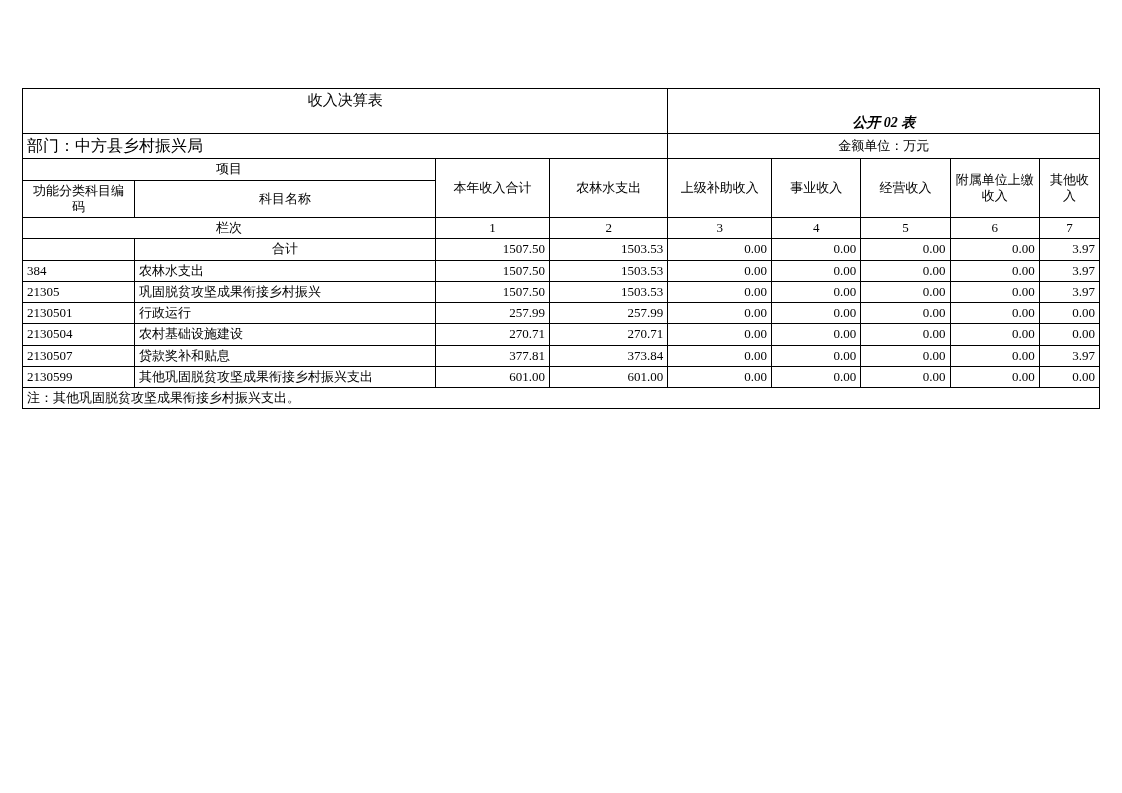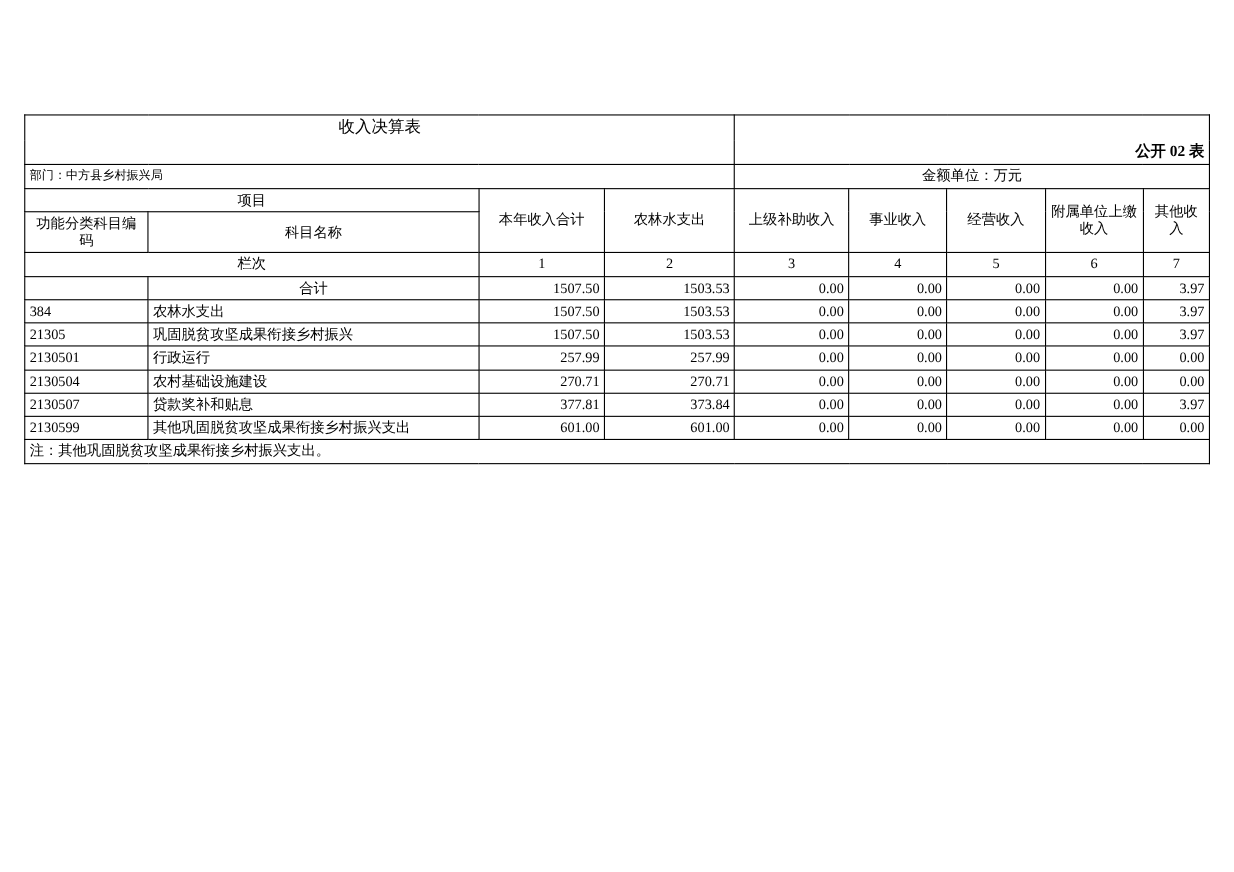--- a/index.html
+++ b/index.html
@@ -10,21 +10,21 @@
   body {
     width: 1122px;
     height: 793px;
     font-family: "Liberation Serif", "DejaVu Serif", serif;
     color: #000000;
     position: relative;
   }
   #page {
     position: absolute;
     left: 22px;
-    top: 104px;
+    top: 88px;
     width: 1078px;
   }
   table.fin {
     border-collapse: collapse;
     width: 1078px;
     table-layout: fixed;
     font-size: 13px;
   }
   table.fin td {
     border: 1px solid #000000;
@@ -43,31 +43,32 @@
   .title-cell-right {
     border-bottom: none !important;
     border-left: none !important;
   }
   .subhdr-left {
     text-align: left;
     padding-left: 6px;
     border-top: none !important;
   }
   .subhdr-right {
-    text-align: right;
+    text-align: center;
     padding-right: 6px;
     border-top: none !important;
     border-left: none !important;
     font-weight: bold;
     font-size: 14px;
+    font-style: italic;
   }
   .dept-left {
     text-align: left;
     padding-left: 6px;
-    font-size: 11px;
+    font-size: 16px;
   }
   .dept-right {
     text-align: center;
     padding-right: 6px;
     font-size: 13px;
     border-left: none !important;
   }
   .ctr { text-align: center; }
   .rgt { text-align: right; padding-right: 6px; }
   .lft { text-align: left; padding-left: 6px; }

